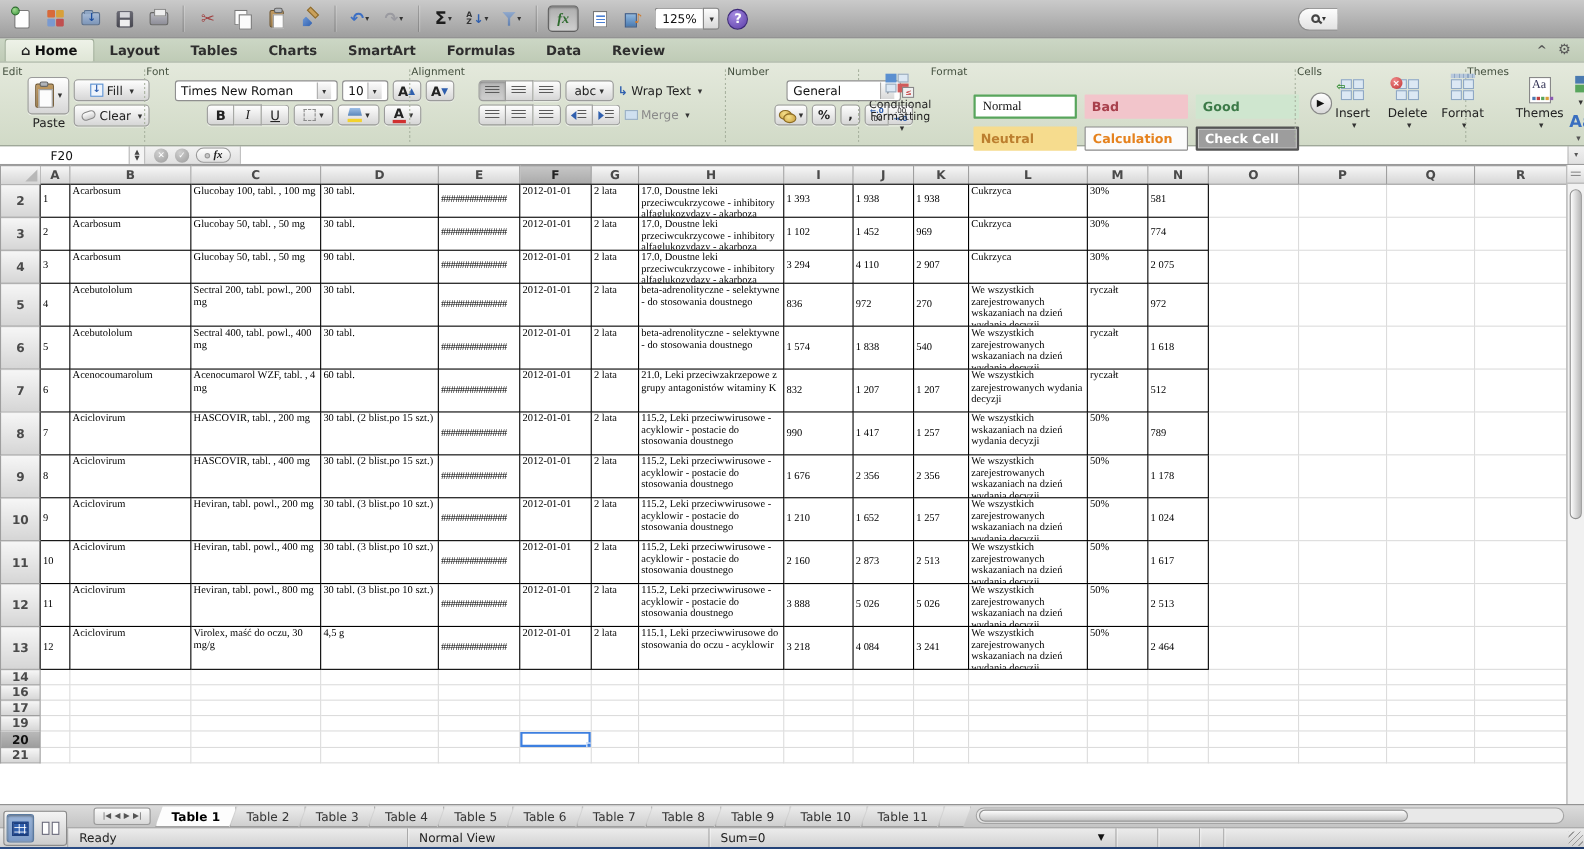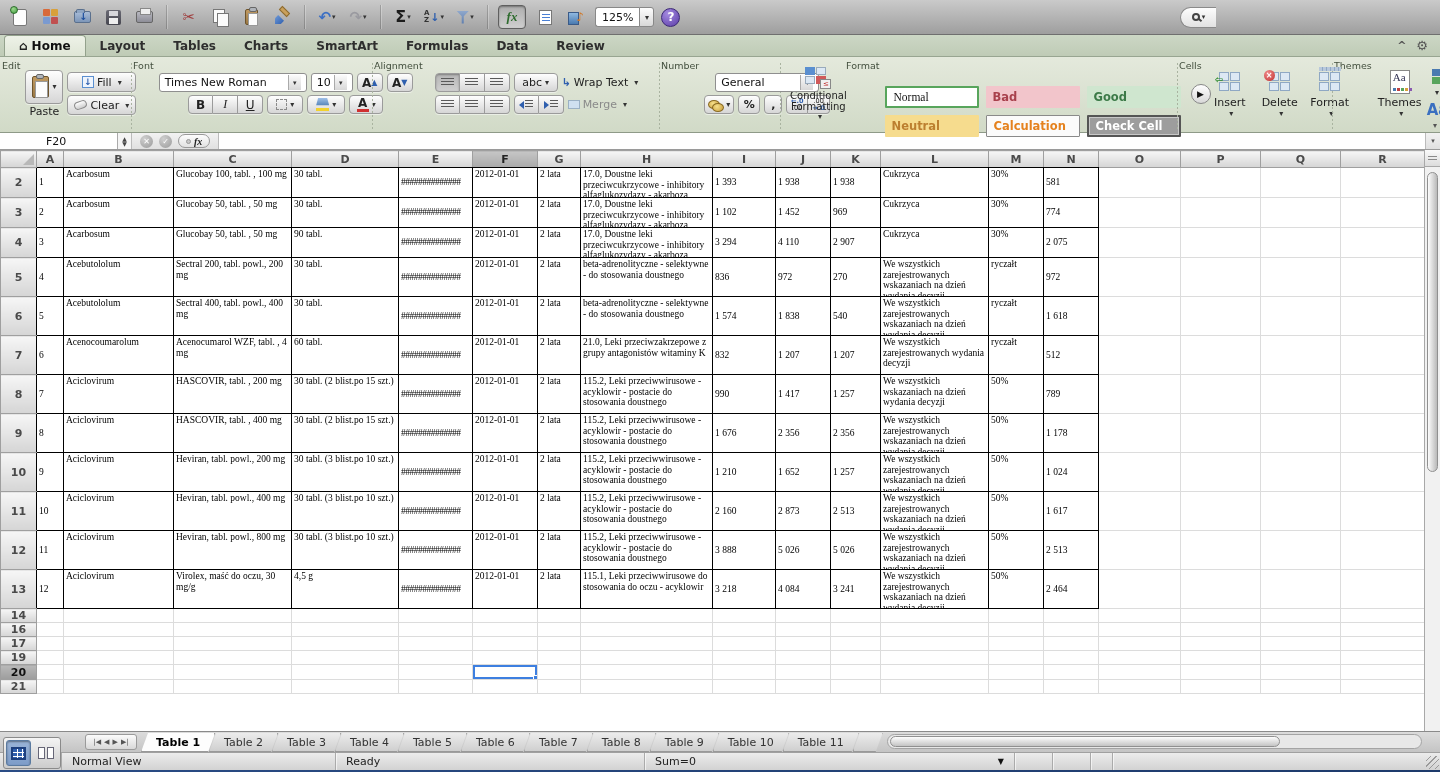--- a/index.html
+++ b/index.html
@@ -1486,22 +1486,22 @@
         <div class="stab">Table 11</div>
       </div>
     <div class="stab stab-stub"></div>
     <div class="hscroll">
       <div class="hthumb"></div>
     </div>
   </div>
 
   <div class="statusbar">
     <div class="sb-space"></div>
+    <div class="sb-seg sb-ready">Ready</div>
     <div class="sb-seg sb-view">Normal View</div>
-    <div class="sb-seg sb-ready">Ready</div>
     <div class="sb-seg sb-sum">
       <span>Sum=0</span>
         <span class="sumdd">▼</span>
     </div>
     <div class="sb-seg sb-s1"></div>
     <div class="sb-seg sb-s2"></div>
     <div class="sb-seg sb-s3"></div>
     <div class="sb-rest">
         <span class="grip"></span>
       </div>

